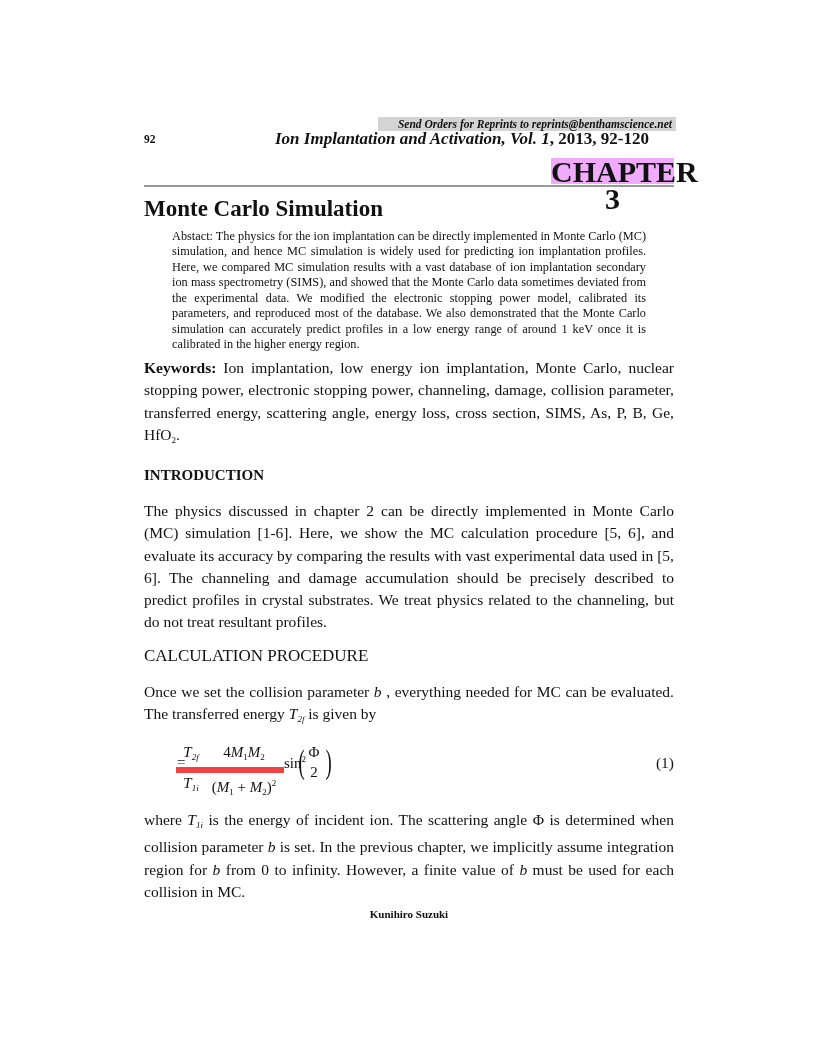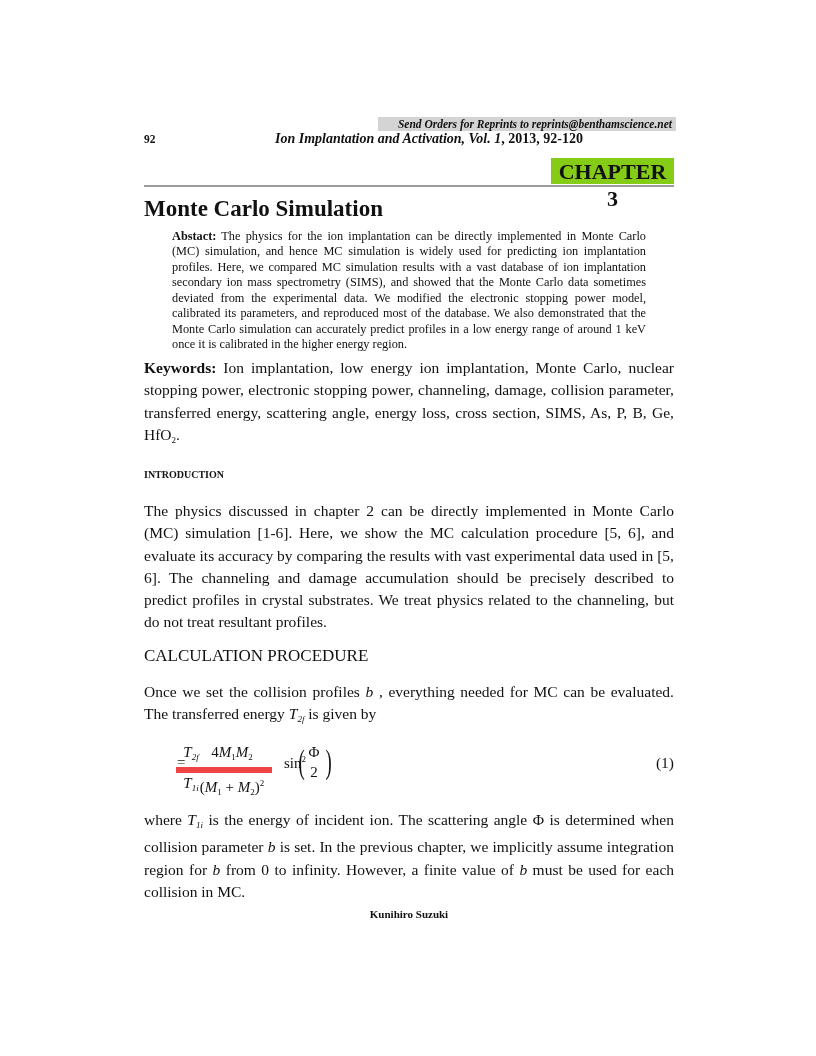--- a/index.html
+++ b/index.html
@@ -5,52 +5,52 @@
   html, body { margin: 0; padding: 0; background: #ffffff; }
   body { width: 816px; height: 1056px; position: relative; overflow: hidden;
          font-family: "Liberation Serif", "DejaVu Serif", serif; color: #111; }
   .abs { position: absolute; }
 
   
   #reprint { left: 378px; top: 117px; width: 298px; height: 14px; background: #d4d4d4;
              font-size: 11.5px; font-weight: bold; font-style: italic; line-height: 14px;
              text-align: right; padding-right: 4px; box-sizing: border-box; }
   #page-num { left: 144px; top: 132px; font-size: 11.5px; font-weight: bold; line-height: 14px; }
-  #journal { left: 275px; top: 132px; font-size: 14px; font-weight: bold; line-height: 14px; white-space: nowrap; }
+  #journal { left: 275px; top: 132px; font-size: 17px; font-weight: bold; line-height: 14px; white-space: nowrap; }
   #journal i { font-style: italic; }
 
-  #chapter { left: 551px; top: 158px; width: 123px; height: 26px; background: #84cc16;
-             font-size: 22px; font-weight: bold; line-height: 27px; text-align: center; letter-spacing: 0px; }
+  #chapter { left: 551px; top: 158px; width: 123px; height: 26px; background: #f0abfc;
+             font-size: 30px; font-weight: bold; line-height: 27px; text-align: center; letter-spacing: 0px; }
   #rule { left: 144px; top: 185px; width: 530px; height: 2px; background: #9a9a9a; }
 
   #title { left: 144px; top: 197px; font-size: 23px; font-weight: bold; line-height: 24px; }
 
   #abstract { left: 172px; top: 229px; width: 474px; font-size: 12.3px; line-height: 15.45px;
               text-align: justify; }
-  #abstract b { font-weight: bold; }
+  #abstract b { font-weight: normal; }
 
   .body-text { left: 144px; width: 530px; font-size: 15.5px; line-height: 22.3px; text-align: justify; }
   #keywords { top: 357px; }
-  #h-intro { left: 144px; top: 465px; font-size: 10px; font-weight: bold; line-height: 20px; }
+  #h-intro { left: 144px; top: 465px; font-size: 15px; font-weight: bold; line-height: 20px; }
   #intro { top: 500px; }
   #h-calc { left: 144px; top: 646px; font-size: 17px; font-weight: normal; line-height: 20px; }
   #calc { top: 681px; }
 
   .mi { font-style: italic; }
   .sub { font-size: 9px; vertical-align: -3px; font-style: italic; }
   .subn { font-size: 9px; vertical-align: -3px; }
 
   
   #equation { left: 144px; top: 742px; width: 530px; height: 50px; }
   .frac { position: absolute; text-align: center; font-size: 15px; }
   .frac .num { display: block; line-height: 20px; }
   .frac .den { display: block; line-height: 20px; border-top: 6px solid #ef4444; }
   #eq-lhs { left: 0px; top: 0px; width: 30px; margin-left: 32px; }
   #eq-eq { position: absolute; left: 33px; top: 12px; font-size: 15px; }
-  #eq-rhs { left: 48px; top: 0px; width: 80px; }
+  #eq-rhs { left: 60px; top: 0px; width: 80px; }
   #eq-sin { position: absolute; left: 140px; top: 12px; font-size: 15px; }
   #eq-paren { position: absolute; left: 152px; top: -2px; font-size: 15px; }
   .bigparen { font-size: 34px; line-height: 44px; vertical-align: middle; font-weight: 100; transform: scaleX(0.55); display: inline-block; }
   #eq-arg { position: absolute; left: 162px; top: 0px; width: 16px; }
   #eq-arg .den { border-top: none; }
   #eq-number { position: absolute; right: 0px; top: 12px; font-size: 15.5px; }
 
   #where { top: 809px; }
 
   #footer { left: 144px; top: 907px; width: 530px; text-align: center; font-size: 11px; font-weight: bold; line-height: 15px; }
@@ -68,21 +68,21 @@
 <div class="abs" id="title">Monte Carlo Simulation</div>
 
 <div class="abs" id="abstract"><b>Abstact:</b><span> The physics for the ion implantation can be directly implemented in Monte Carlo (MC) simulation, and hence MC simulation is widely used for predicting ion implantation profiles. Here, we compared MC simulation results with a vast database of ion implantation secondary ion mass spectrometry (SIMS), and showed that the Monte Carlo data sometimes deviated from the experimental data. We modified the electronic stopping power model, calibrated its parameters, and reproduced most of the database. We also demonstrated that the Monte Carlo simulation can accurately predict profiles in a low energy range of around 1 keV once it is calibrated in the higher energy region.</span></div>
 
 <div class="abs body-text" id="keywords"><b>Keywords:</b><span> Ion implantation, low energy ion implantation, Monte Carlo, nuclear stopping power, electronic stopping power, channeling, damage, collision parameter, transferred energy, scattering angle, energy loss, cross section, SIMS, As, P, B, Ge, HfO</span><span class="subn">2</span><span>.</span></div>
 
 <div class="abs" id="h-intro">INTRODUCTION</div>
 <div class="abs body-text" id="intro">The physics discussed in chapter 2 can be directly implemented in Monte Carlo (MC) simulation [1-6]. Here, we show the MC calculation procedure [5, 6], and evaluate its accuracy by comparing the results with vast experimental data used in [5, 6]. The channeling and damage accumulation should be precisely described to predict profiles in crystal substrates. We treat physics related to the channeling, but do not treat resultant profiles.</div>
 
 <div class="abs" id="h-calc">CALCULATION PROCEDURE</div>
-<div class="abs body-text" id="calc"><span>Once we set the collision profiles </span><span class="mi">b</span><span> , everything needed for MC can be evaluated. The transferred energy </span><span class="mi">T</span><span class="sub">2f</span><span> is given by</span></div>
+<div class="abs body-text" id="calc"><span>Once we set the collision parameter </span><span class="mi">b</span><span> , everything needed for MC can be evaluated. The transferred energy </span><span class="mi">T</span><span class="sub">2f</span><span> is given by</span></div>
 
 <div class="abs" id="equation">
   <div class="frac" id="eq-lhs">
     <span class="num"><span class="mi">T</span><span class="sub">2f</span></span>
     <span class="den"><span class="mi">T</span><span class="sub">1i</span></span>
   </div>
   <span id="eq-eq">=</span>
   <div class="frac" id="eq-rhs">
     <span class="num"><span>4</span><span class="mi">M</span><span class="subn">1</span><span class="mi">M</span><span class="subn">2</span></span>
     <span class="den">(<span class="mi">M</span><span class="subn">1</span><span> + </span><span class="mi">M</span><span class="subn">2</span>)<sup style="font-size:9px">2</sup></span>

